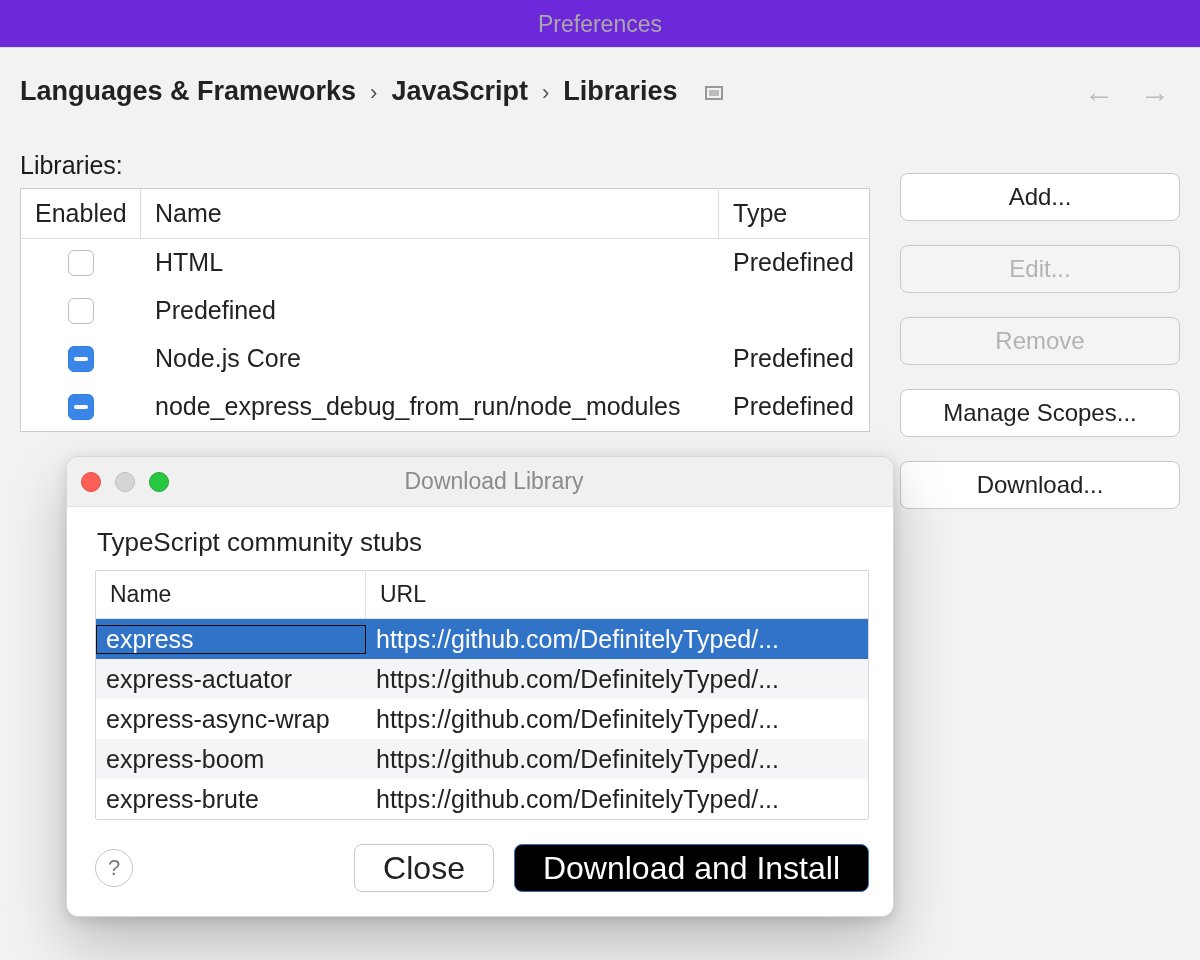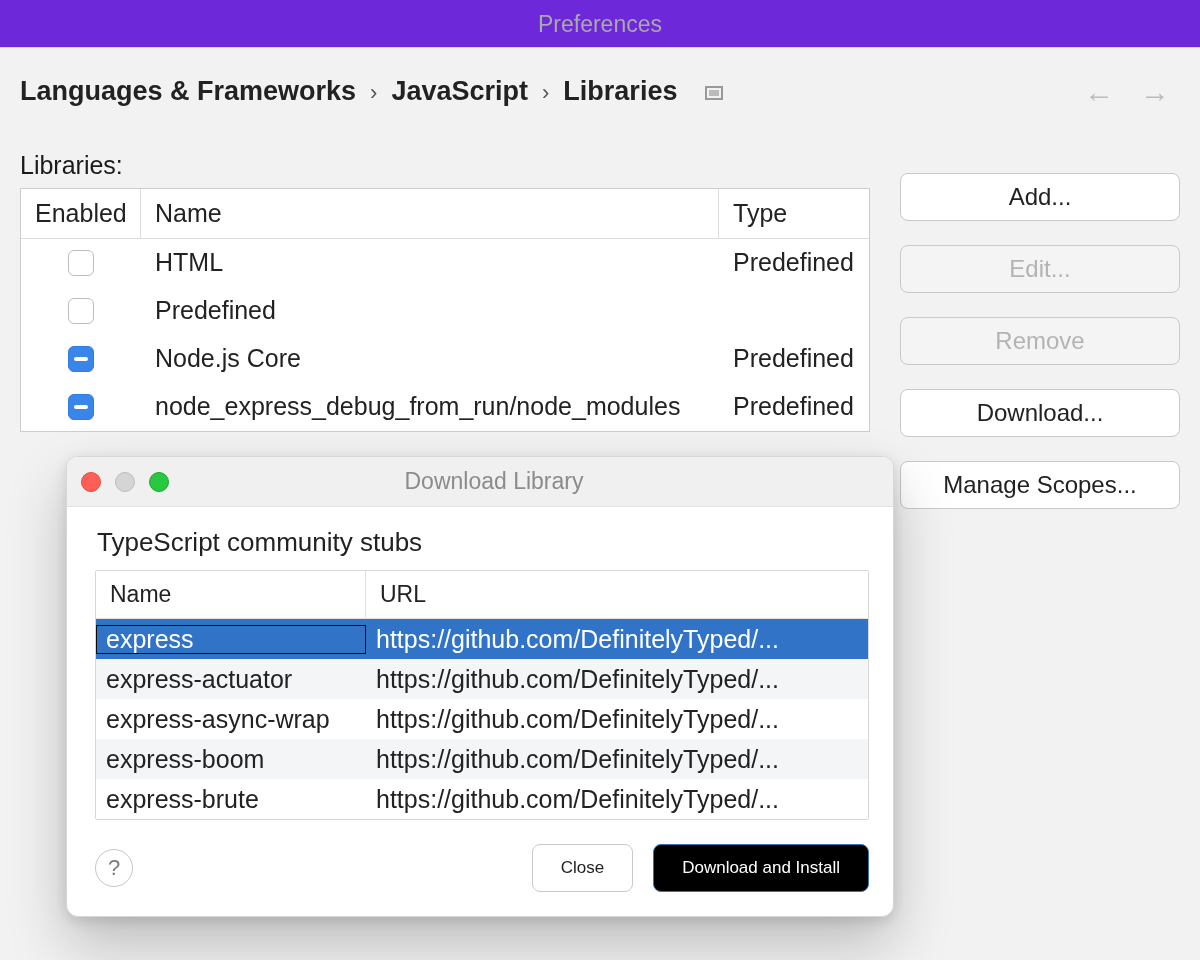--- a/index.html
+++ b/index.html
@@ -230,21 +230,21 @@
     border-radius: 50%;
     border: 1.5px solid #c7c7c7;
     background: #fff;
     font-size: 22px;
     color: #7a7a7a;
   }
   .modal-footer .spacer { flex: 1; }
   .modal-btn {
     height: 48px;
     border-radius: 8px;
-    font-size: 17px;
+    font-size: 32px;
     padding: 0 28px;
     cursor: pointer;
   }
   .modal-btn.secondary {
     background: #fff;
     border: 1px solid #c9c9c9;
     color: #222;
     margin-right: 20px;
   }
   .modal-btn.primary {
@@ -312,22 +312,22 @@
             <div class="cell c-type">Predefined</div>
           </div>
         </div>
     </div>
   </div>
 
   <div class="right-col">
     <button class="btn">Add...</button>
     <button class="btn disabled">Edit...</button>
     <button class="btn disabled">Remove</button>
+    <button class="btn">Manage Scopes...</button>
     <button class="btn">Download...</button>
-    <button class="btn">Manage Scopes...</button>
   </div>
 </div>
 
 <div class="modal">
   <div class="modal-titlebar">
     <div class="traffic">
       <span class="dot red"></span>
       <span class="dot gray"></span>
       <span class="dot green"></span>
     </div>

